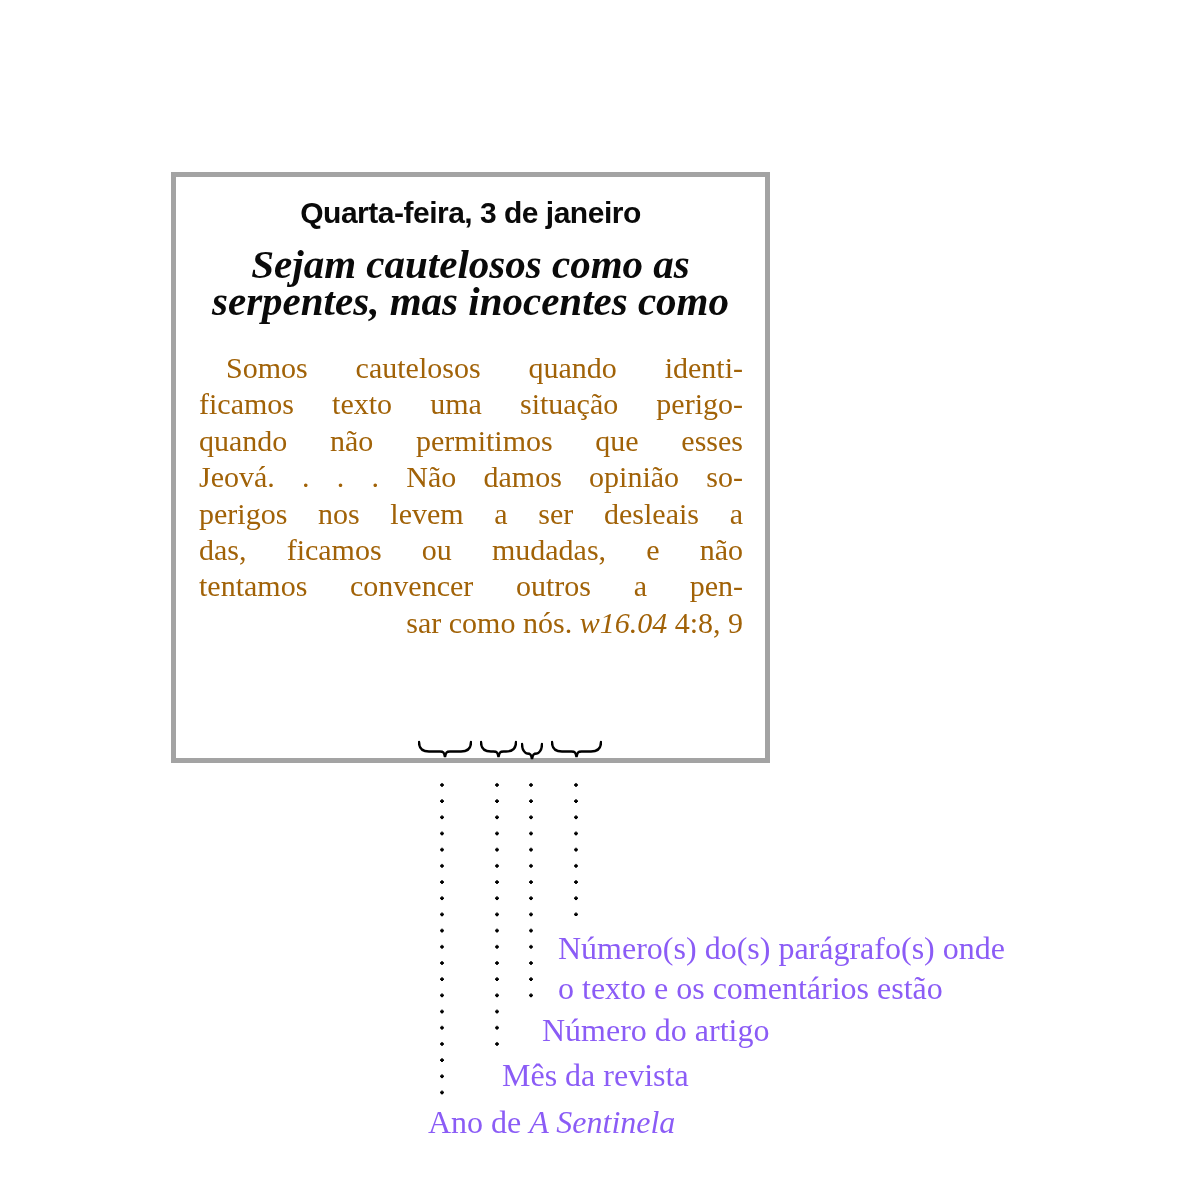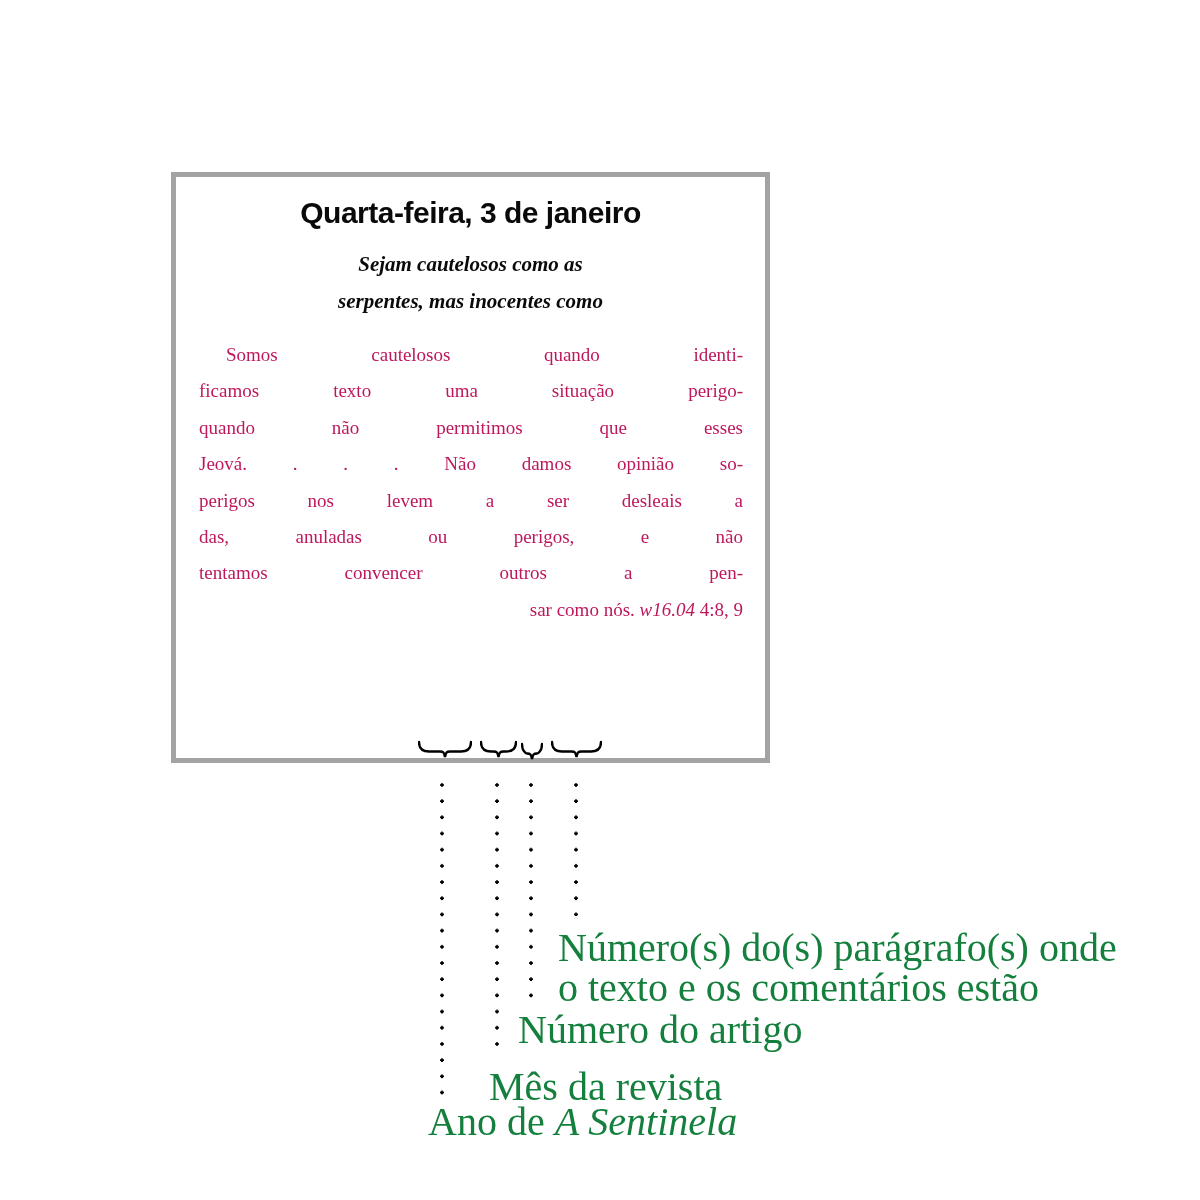--- a/index.html
+++ b/index.html
@@ -30,29 +30,29 @@
     font-size: 30px;
     letter-spacing: -0.5px;
     color: #0a0a0a;
   }
   .scripture {
     margin-top: 16px;
     text-align: center;
     font-family: "Liberation Serif", serif;
     font-style: italic;
     font-weight: 700;
-    font-size: 21px;
+    font-size: 41px;
     line-height: 37px;
     color: #0a0a0a;
   }
   .card-body {
-    margin: 17px 22px 0 23px;
-    font-size: 19px;
+    margin: 30px 22px 0 23px;
+    font-size: 30px;
     line-height: 36.4px;
-    color: #be185d;
+    color: #a16207;
   }
   .body-line {
     text-align: justify;
     text-align-last: justify;
     text-justify: inter-word;
     white-space: nowrap;
   }
   .body-line.indent { text-indent: 27px; }
   .citation-line { text-align: right; }
   .citation-line .mag-code { font-style: italic; }
@@ -75,28 +75,28 @@
   }
   #dots-year       { left: 440px; top: 782px; height: 316px; }
   #dots-month      { left: 495px; top: 782px; height: 266px; }
   #dots-article    { left: 529px; top: 782px; height: 216px; }
   #dots-paragraphs { left: 574px; top: 782px; height: 134px; }
 
   
   .anno-label {
     position: absolute;
     font-family: "Liberation Serif", serif;
-    font-size: 40px;
+    font-size: 32px;
     line-height: 40px;
-    color: #15803d;
+    color: #8b5cf6;
     white-space: nowrap;
   }
   #label-paragraphs { left: 558px; top: 928px; }
-  #label-article    { left: 518px; top: 1010px; }
-  #label-month      { left: 489px; top: 1055px; margin-top: 12px; }
+  #label-article    { left: 542px; top: 1010px; }
+  #label-month      { left: 502px; top: 1055px; }
   #label-year       { left: 428px; top: 1102px; }
   .mag-title { font-style: italic; }
 </style>
 </head>
 <body>
 
 <div class="page">
 
   <div class="card">
     <div class="card-title">Quarta-feira, 3 de janeiro</div>
@@ -106,21 +106,21 @@
       <div>serpentes, mas inocentes como</div>
     </div>
 
     <div class="card-body">
       <div id="body-lines">
           <div class="body-line indent">Somos cautelosos quando identi-</div>
           <div class="body-line">ficamos texto uma situação perigo-</div>
           <div class="body-line">quando não permitimos que esses</div>
           <div class="body-line">Jeová. . . . Não damos opinião so-</div>
           <div class="body-line">perigos nos levem a ser desleais a</div>
-          <div class="body-line">das, anuladas ou perigos, e não</div>
+          <div class="body-line">das, ficamos ou mudadas, e não</div>
           <div class="body-line">tentamos convencer outros a pen-</div>
         </div>
       <div class="citation-line"><span>sar como nós. </span><span class="mag-code">w16.04</span><span> 4:8, 9</span></div>
     </div>
   </div>
 
   <svg id="brace-year" class="underbrace" width="54" height="20" viewBox="0 0 54 20">
       <path d="M1 2 C1 8.5 4.5 11.5 11 11.5 L22 11.5 C25.5 11.5 26 12.5 27 17 C28 12.5 28.5 11.5 32 11.5 L43 11.5 C49.5 11.5 53 8.5 53 2"></path>
     </svg>
   <svg id="brace-month" class="underbrace" width="37" height="20" viewBox="0 0 37 20">

